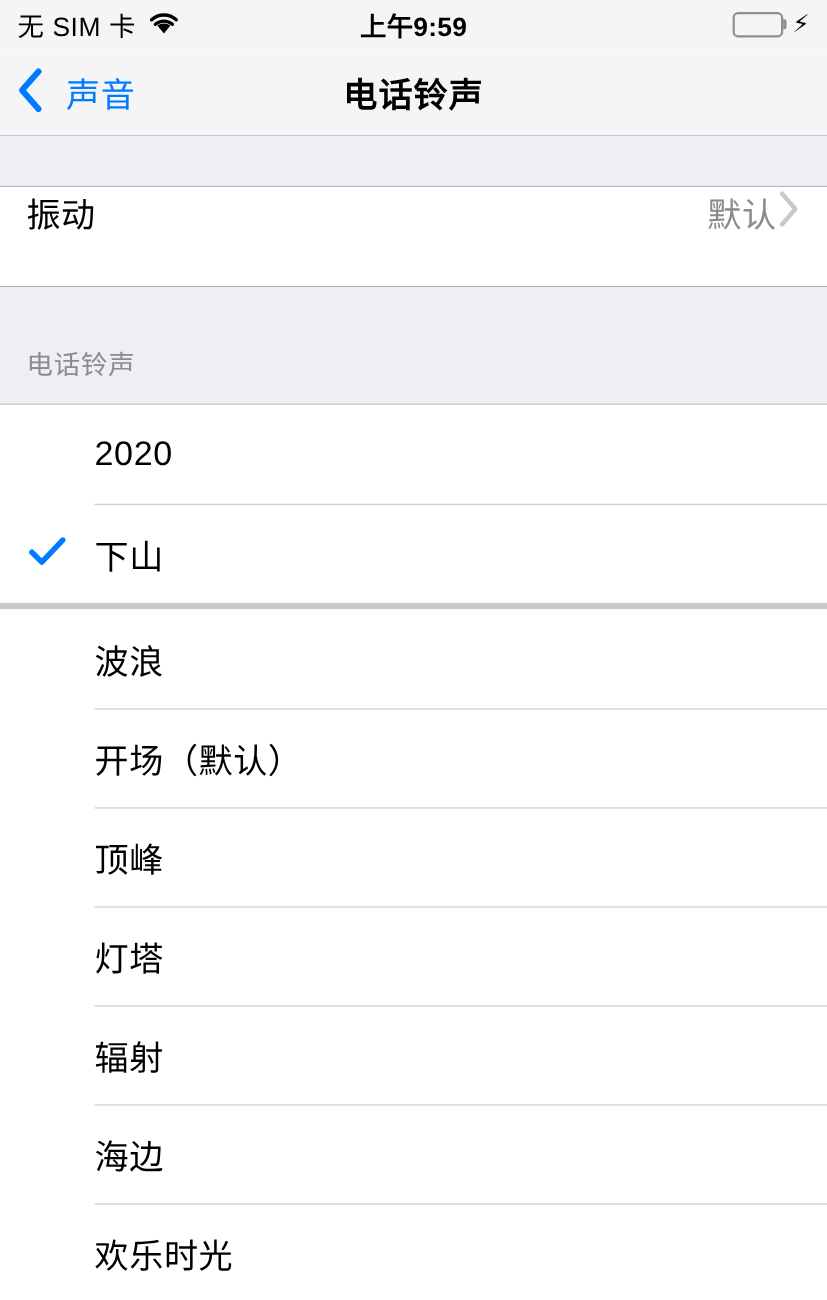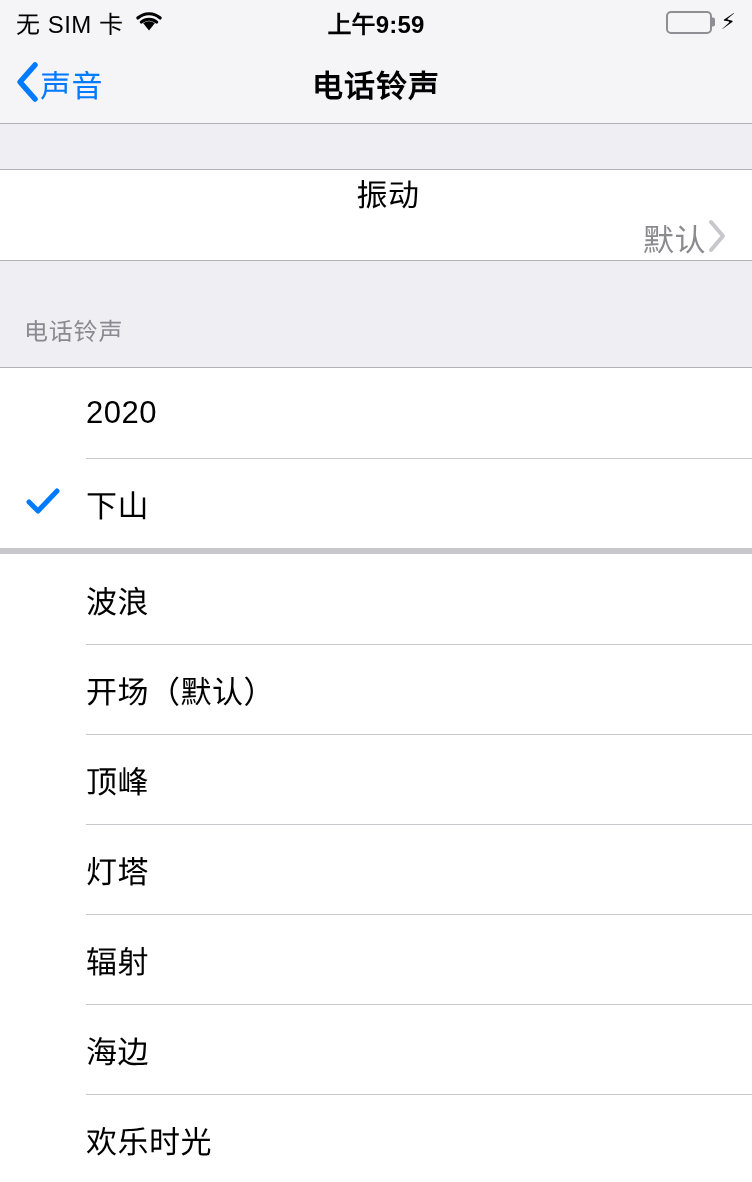--- a/index.html
+++ b/index.html
@@ -114,21 +114,21 @@
     display: flex;
     align-items: center;
     position: relative;
     flex: 0 0 auto;
     box-sizing: border-box;
     border-bottom: 1px solid #B2B2B7;
   }
   .nav-back {
     display: flex;
     align-items: center;
-    gap: 0;
+    gap: 20px;
     padding-left: 14px;
     cursor: pointer;
     position: relative;
     z-index: 2;
   }
   .chevron-left {
     display: block;
     margin-top: 1px;
   }
   .nav-back-label {
@@ -167,25 +167,24 @@
     border-top: 1px solid #B2B2B7;
     border-bottom: 1px solid #B2B2B7;
   }
   .group.no-bottom { border-bottom: none; text-align: center; }
   .group.no-top { border-top: none; }
 
   .row {
     position: relative;
     height: 90px;
     display: flex;
-    align-items: center;
+    align-items: flex-start;
     background: #FFFFFF;
     box-sizing: border-box;
     cursor: default;
-    flex-direction: column;
   }
   .row-label {
     font-size: 31px;
     color: #000000;
     padding-left: 24px;
     letter-spacing: 0.5px;
   }
   .row-right {
     margin-left: auto;
     display: flex;

